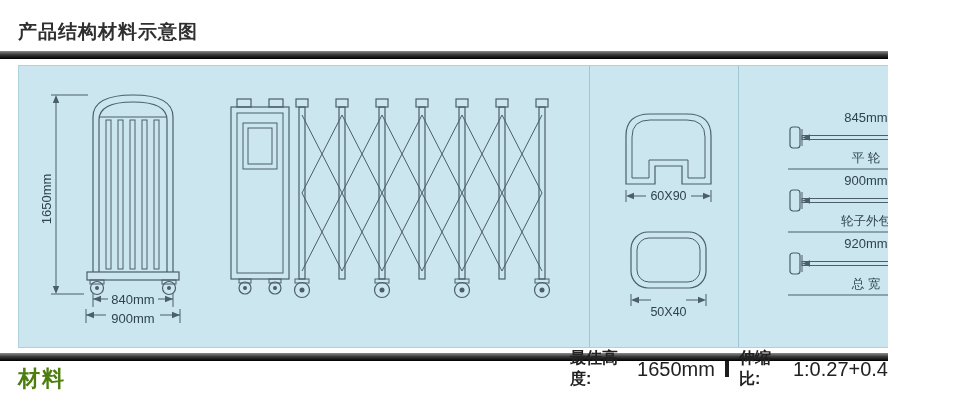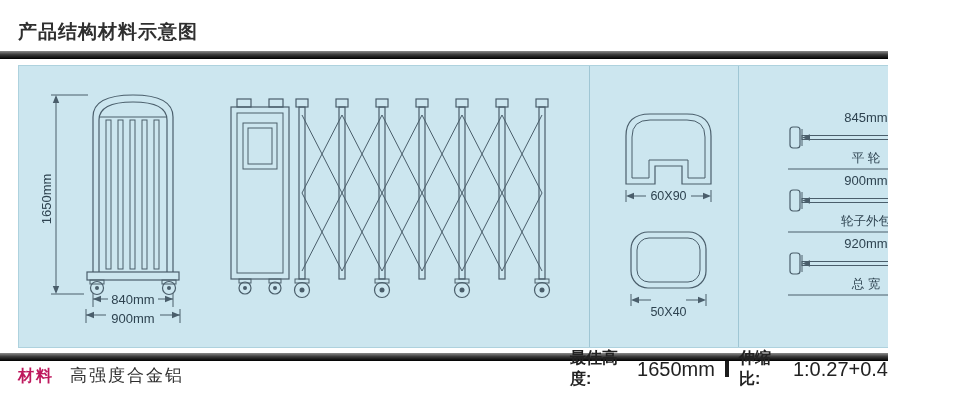--- a/index.html
+++ b/index.html
@@ -29,21 +29,21 @@
   svg { display:block; overflow:visible; }
   .ln  { stroke:#4a5e6b; stroke-width:1.2; fill:none; }
   .lnt { stroke:#4a5e6b; stroke-width:1;   fill:none; }
   .ar  { fill:#4a5e6b; stroke:none; }
   svg text { font-family:"Liberation Sans", sans-serif; fill:#2e4350; }
   .dim { font-size:13px; }
   .dimsm { font-size:12.5px; }
 
   
   .footer-left { position:absolute; left:18px; top:356px; display:flex; align-items:baseline; gap:16px; }
-  .mat-label { font-size:16px; font-weight:bold; color:#be185d; letter-spacing:2px; }
+  .mat-label { font-size:22px; font-weight:bold; color:#4d7c0f; letter-spacing:2px; }
   .mat-value { font-size:17px; color:#2e2e2e; letter-spacing:2px; }
   .footer-right { position:absolute; left:570px; top:340px; display:flex; align-items:center; gap:10px; }
   .f-label { font-size:16px; font-weight:bold; color:#222; }
   .f-value { font-size:20px; color:#222; }
   .f-sep { width:5px; height:16px; background:#1c1c1c; }
 </style>
 </head>
 <body>
 
 <div class="page">
@@ -251,21 +251,20 @@
       <text class="dimsm" x="80" y="53" text-anchor="middle">总 宽</text>
       <line class="lnt" x1="2" y1="60" x2="158" y2="60"></line>
     </svg>
 
   </div>
 
   <div class="bar bar-bottom"></div>
 
   <div class="footer-left">
     <span class="mat-label">材料</span>
-    <span class="mat-value">高强度合金铝</span>
   </div>
 
   <div class="footer-right">
     <span class="f-label">最佳高度:</span>
     <span class="f-value">1650mm</span>
     <span class="f-sep"></span>
     <span class="f-label">伸缩比:</span>
     <span class="f-value">1:0.27+0.4</span>
   </div>
 

